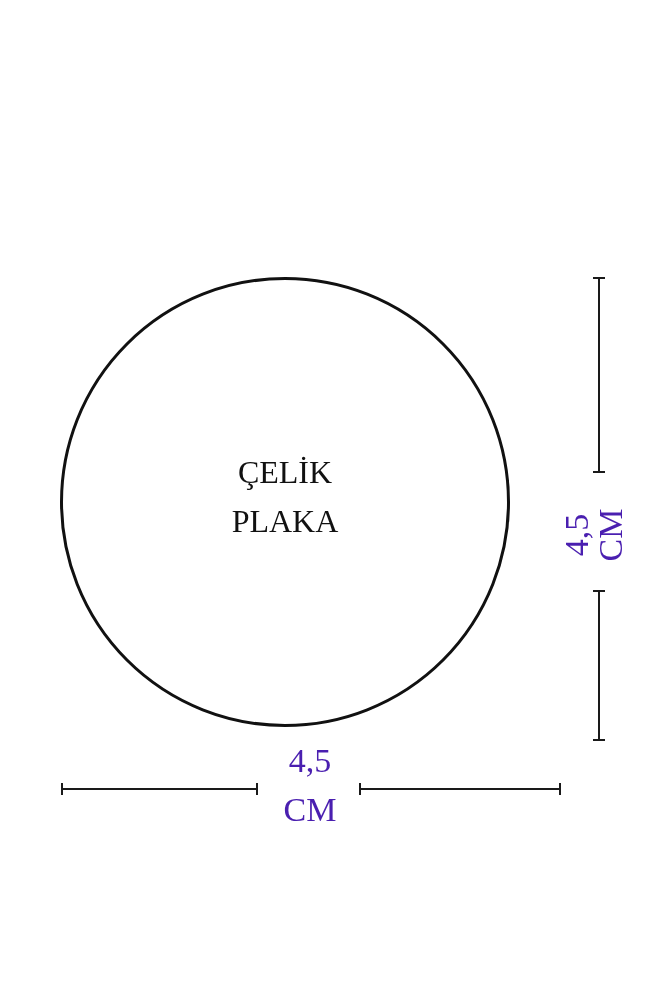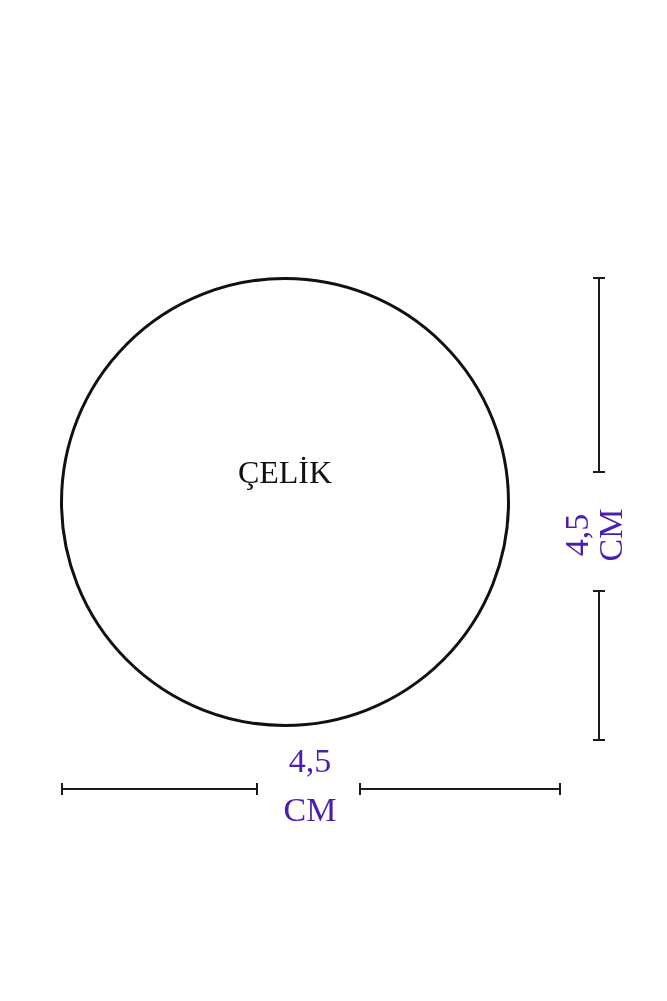--- a/index.html
+++ b/index.html
@@ -26,20 +26,21 @@
     .dim-v { position: absolute; left: 545px; top: 495px; width: 110px; height: 80px;
              transform: rotate(-90deg); transform-origin: center center; }
     .dim-v .dim { position: static; display: block; }
   </style>
 </head>
 <body>
 
 <div class="canvas">
   <div class="circle"></div>
   <div class="label l1">ÇELİK</div>
+  <div class="label l2">PLAKA</div>
 
   <div class="vline" style="top:277px;height:196px;"></div>
   <div class="vline" style="top:590px;height:151px;"></div>
   <div class="dim-v">
     <span class="dim">4,5</span>
     <span class="dim">CM</span>
   </div>
 
   <div class="hline" style="left:61px;width:197px;"></div>
   <div class="hline" style="left:359px;width:202px;"></div>

